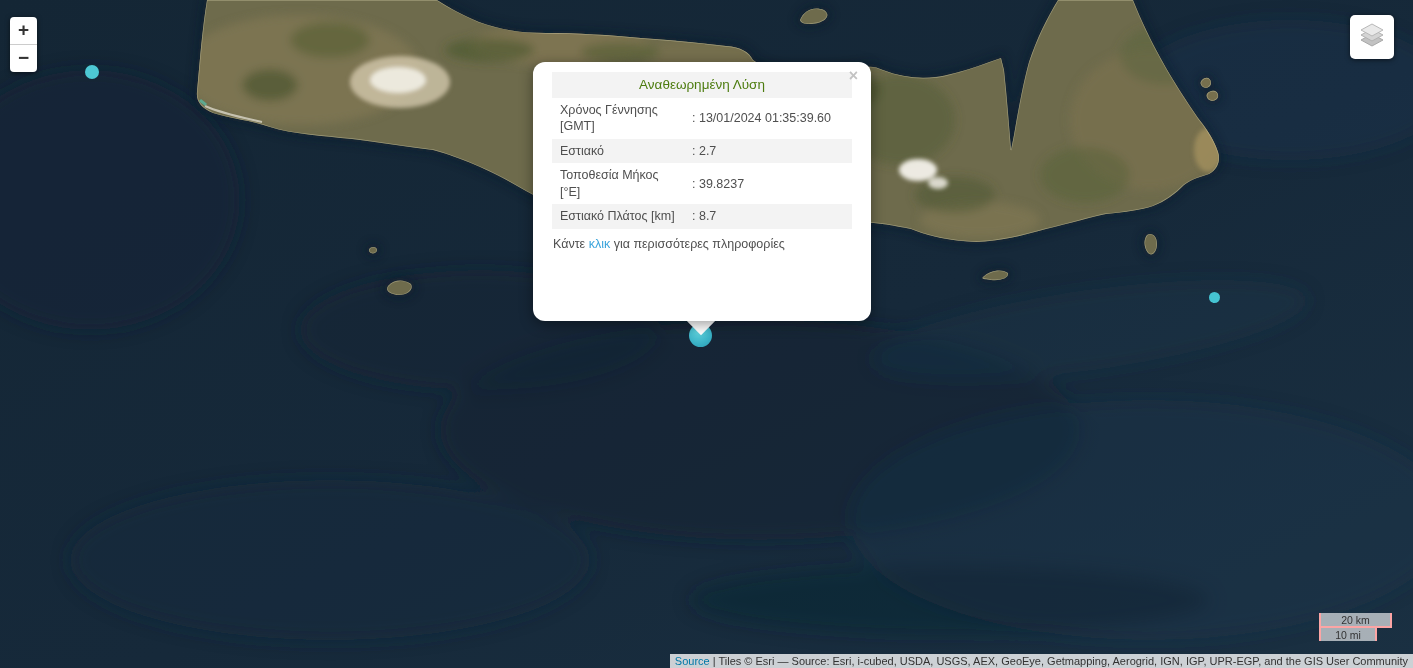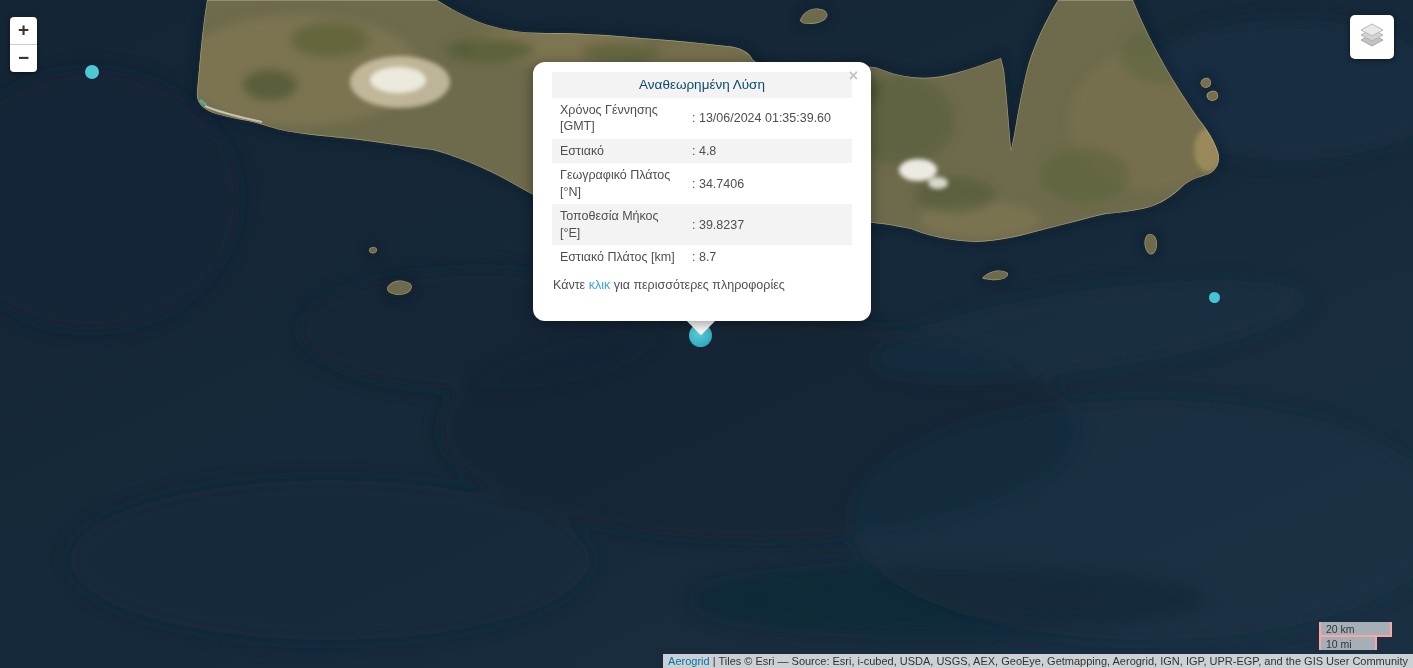--- a/index.html
+++ b/index.html
@@ -20,41 +20,41 @@
        z-index:30;overflow:hidden;}
   .popup-tip{position:absolute;left:691px;top:311px;width:20px;height:20px;
        background:#fff;transform:rotate(45deg);z-index:29;}
   .popup-close{position:absolute;top:3px;right:9px;font:bold 16px/14px "Liberation Sans",sans-serif;
        color:#c3c3c3;text-decoration:none;cursor:pointer;padding:4px;}
   .popup-content{margin:10px 19px 10px 19px;font-size:12.5px;color:#4f4f4f;line-height:1.32;}
   .popup table{border-collapse:collapse;width:100%;}
   .popup tr:nth-child(odd){background:#f3f3f3;}
   .popup td{padding:4px 8px;vertical-align:middle;}
   .popup td.lbl{width:116px;margin-top:36px;}
-  .popup .ptitle{text-align:center;color:#0c4a6e;font-size:13.5px;padding:4px 8px;}
+  .popup .ptitle{text-align:center;color:#4d7c0f;font-size:13.5px;padding:4px 8px;}
   .popup .pfooter{margin-top:7px;padding:0 1px;}
   .popup .pfooter a{color:#38a3db;text-decoration:none;cursor:pointer;}
 
   
   .zoom-ctl{position:absolute;left:10px;top:17px;width:27px;z-index:40;
        border-radius:4px;box-shadow:0 1px 5px rgba(0,0,0,.55);}
   .zoom-btn{display:block;width:27px;height:27px;background:#fff;color:#333;
        text-align:center;font:bold 19px/26px "Liberation Sans",sans-serif;
        text-decoration:none;cursor:pointer;}
   .zoom-in{border-radius:4px 4px 0 0;border-bottom:1px solid #ccc;}
   .zoom-out{border-radius:0 0 4px 4px;}
 
   
   .layers-ctl{position:absolute;top:15px;right:19px;width:44px;height:44px;z-index:40;
        background:#fff;border-radius:5px;box-shadow:0 1px 5px rgba(0,0,0,.55);
        display:flex;align-items:center;justify-content:center;cursor:pointer;}
 
   
-  .scale{position:absolute;right:21px;bottom:18px;z-index:40;
-       font-size:10.5px;color:#333;line-height:12px;}
+  .scale{position:absolute;right:21px;bottom:27px;z-index:40;
+       font-size:10.5px;color:#333;line-height:12px;text-align:center;}
   .scale-line{background:rgba(255,255,255,.62);border:2px solid #fca5a5;
        box-sizing:border-box;padding:1px 5px 0 5px;height:15px;white-space:nowrap;overflow:hidden;}
   .scale-km{width:73px;border-top:none;}
   .scale-mi{width:58px;border-bottom:none;margin-top:-2px;}
 
   
   .attribution{position:absolute;right:0;bottom:0;z-index:40;
        background:rgba(255,255,255,.78);padding:0 5px;
        font-size:11px;line-height:14px;color:#333;white-space:nowrap;}
   .attribution a{color:#0078A8;text-decoration:none;cursor:pointer;}
@@ -146,29 +146,25 @@
   <div class="popup">
     <a class="popup-close">×</a>
     <div class="popup-content">
       <table>
         <tbody>
             <tr>
           <td class="ptitle" colspan="2">Αναθεωρημένη Λύση</td>
         </tr>
         <tr>
           <td class="lbl">Χρόνος Γέννησης [GMT]</td>
-          <td>: 13/06/2024 01:35:39.60</td>
+          <td>: 13/01/2024 01:35:39.60</td>
         </tr>
         <tr>
           <td class="lbl">Εστιακό</td>
-          <td>: 4.8</td>
-        </tr>
-        <tr>
-          <td class="lbl">Γεωγραφικό Πλάτος [°N]</td>
-          <td>: 34.7406</td>
+          <td>: 2.7</td>
         </tr>
         <tr>
           <td class="lbl">Τοποθεσία Μήκος [°E]</td>
           <td>: 39.8237</td>
         </tr>
         <tr>
           <td class="lbl">Εστιακό Πλάτος [km]</td>
           <td>: 8.7</td>
         </tr>
       </tbody>
@@ -190,15 +186,15 @@
         <polygon points="14,3 25,9 14,15 3,9" fill="#e9e9e9" stroke="#b8b8b8" stroke-width="1"></polygon>
       </svg>
     </span>
   </div>
 
   <div class="scale">
     <div class="scale-line scale-km">20 km</div>
     <div class="scale-line scale-mi">10 mi</div>
   </div>
 
-  <div class="attribution"><a>Aerogrid</a><span> | </span><span>Tiles © Esri — Source: Esri, i-cubed, USDA, USGS, AEX, GeoEye, Getmapping, Aerogrid, IGN, IGP, UPR-EGP, and the GIS User Community</span></div>
+  <div class="attribution"><a>Source</a><span> | </span><span>Tiles © Esri — Source: Esri, i-cubed, USDA, USGS, AEX, GeoEye, Getmapping, Aerogrid, IGN, IGP, UPR-EGP, and the GIS User Community</span></div>
 
 </div>
 
 </body></html>

